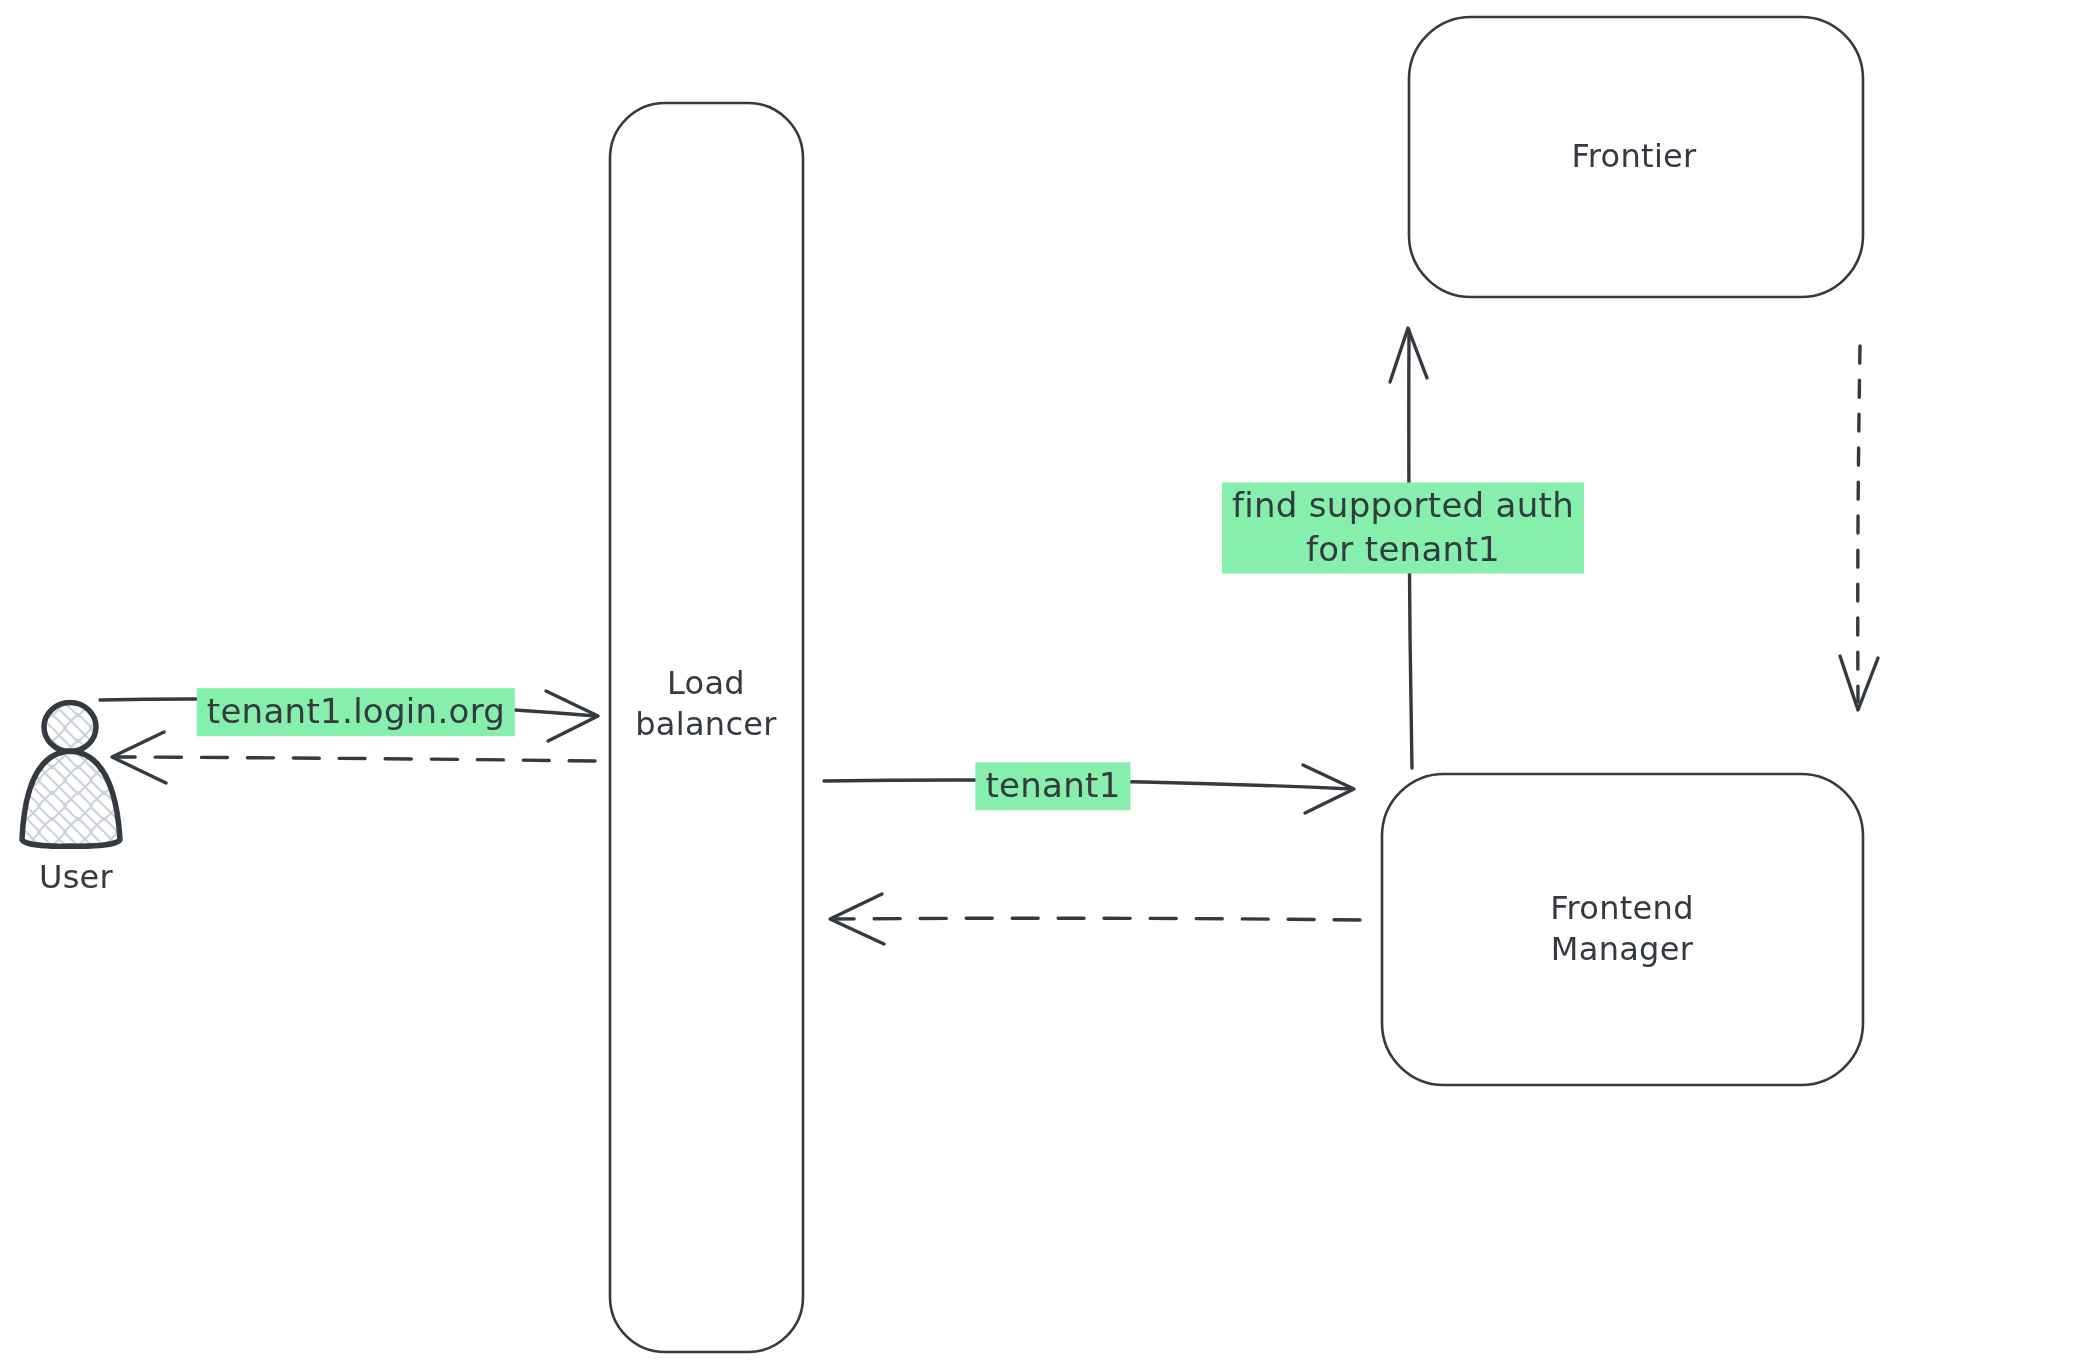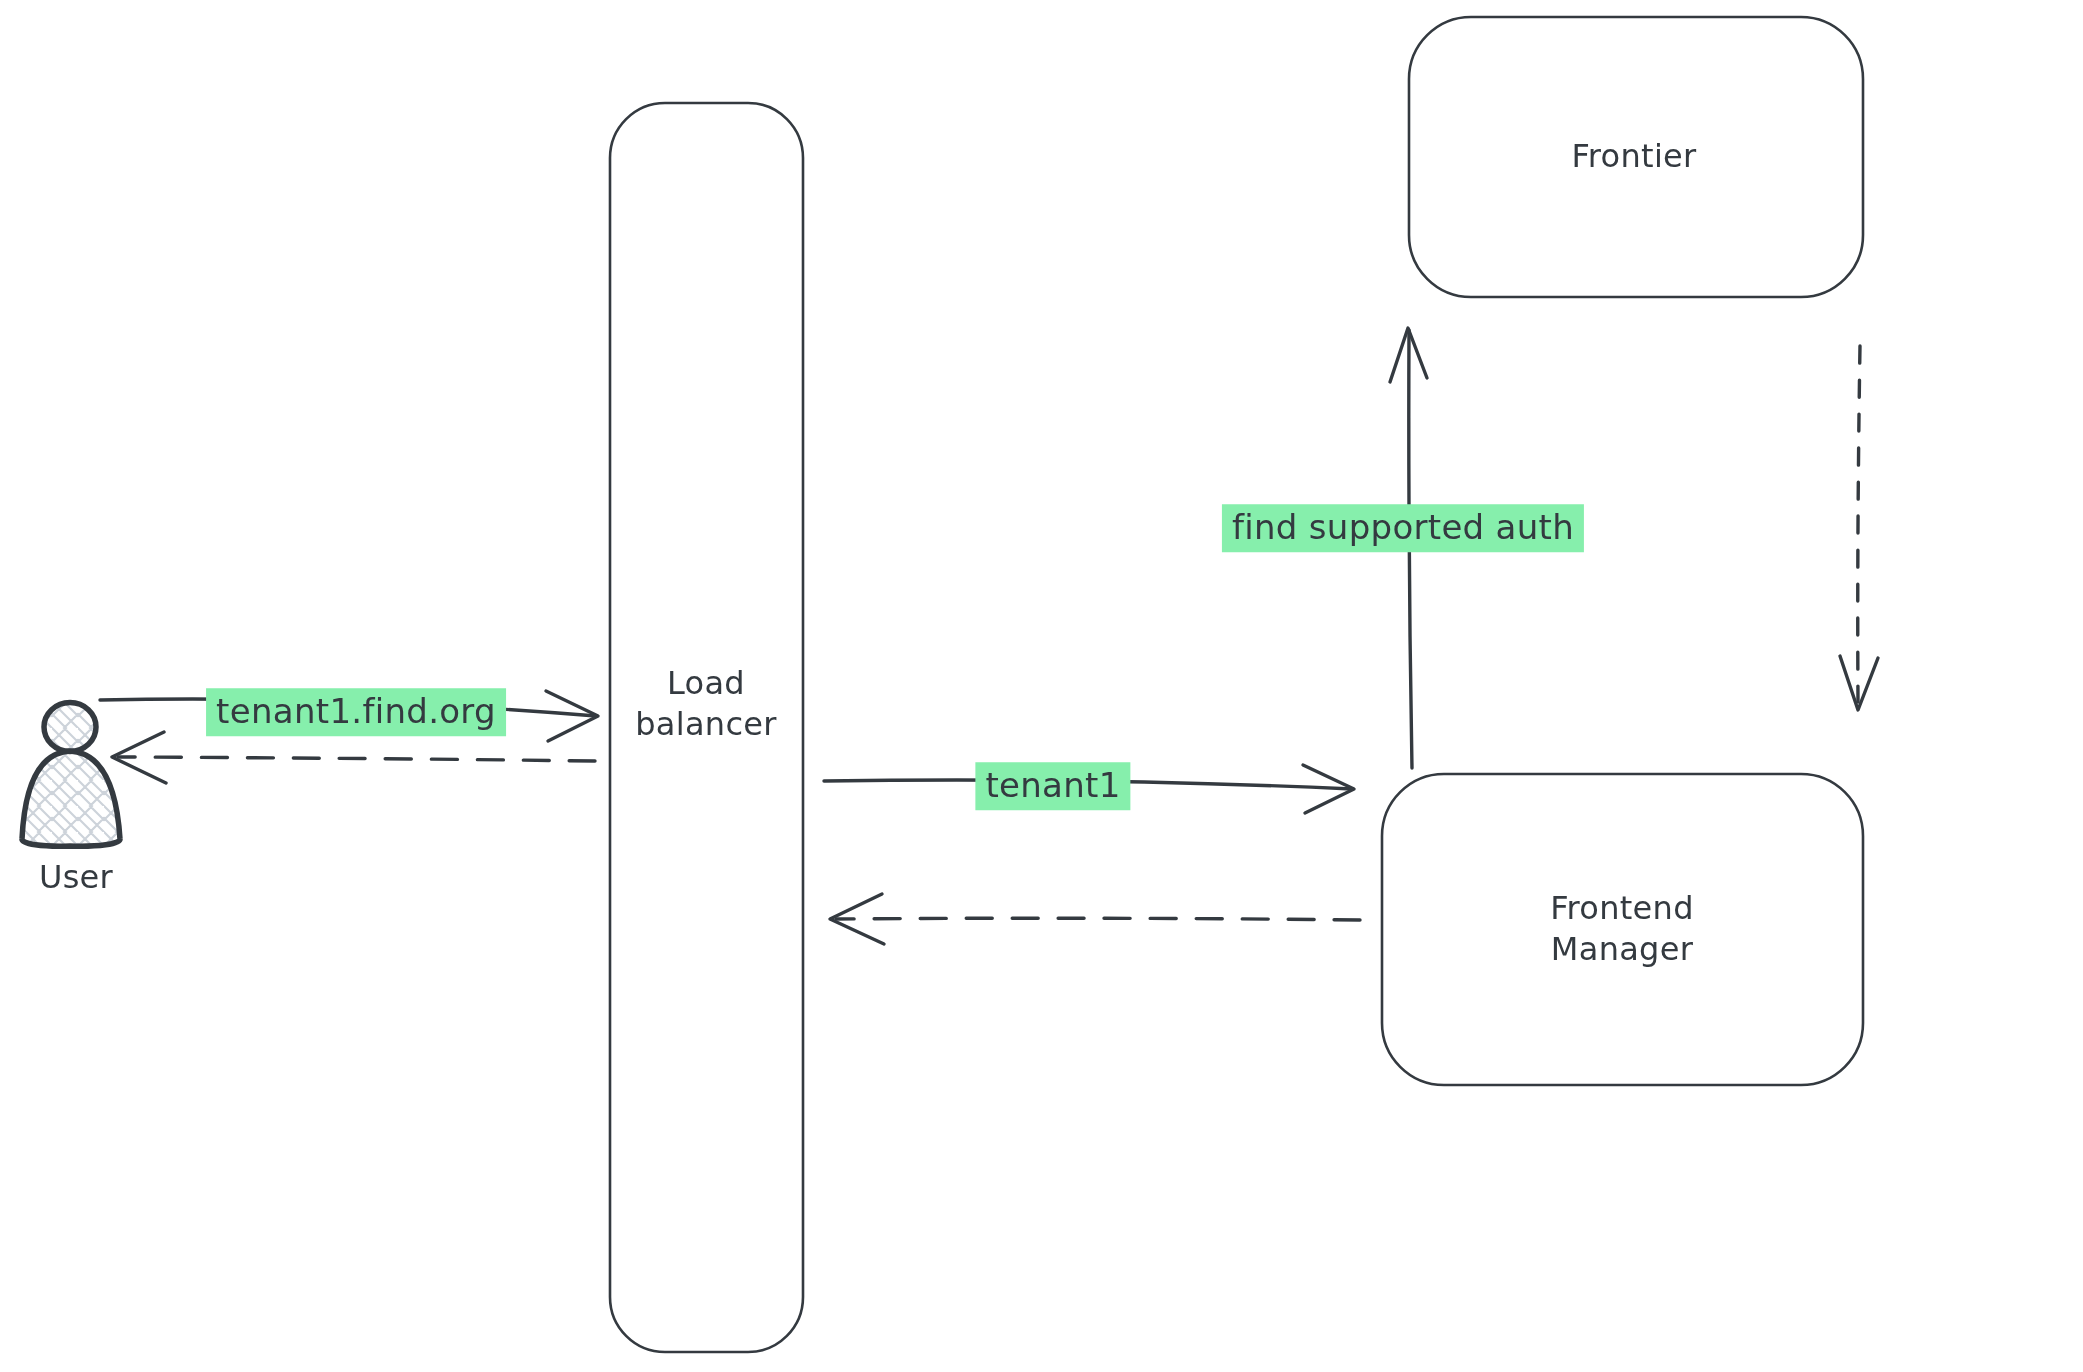--- a/index.html
+++ b/index.html
@@ -103,23 +103,24 @@
     <span>balancer</span>
   </div>
 
   <div class="label node-label" style="left:1634px; top:156px;">Frontier</div>
 
   <div class="label node-label two-line" style="left:1622px; top:929px;">
     <span>Frontend</span>
     <span>Manager</span>
   </div>
 
-  <div class="label edge-label" style="left:356px; top:712px;">tenant1.find.org</div>
+  <div class="label edge-label" style="left:356px; top:712px;">tenant1.login.org</div>
 
   <div class="label edge-label" style="left:1053px; top:786px;">tenant1</div>
 
 
   <div class="label edge-label two-line" style="left:1403px; top:528px;">
     <span>find supported auth</span>
+    <span>for tenant1</span>
   </div>
 
 
 </div>
 
 </body></html>

